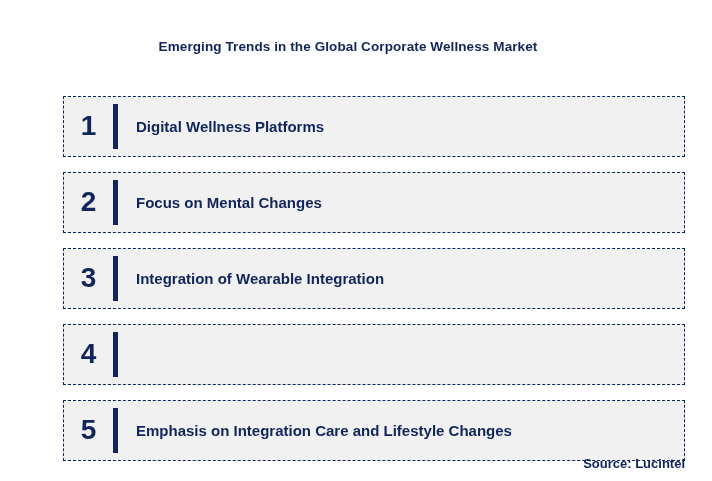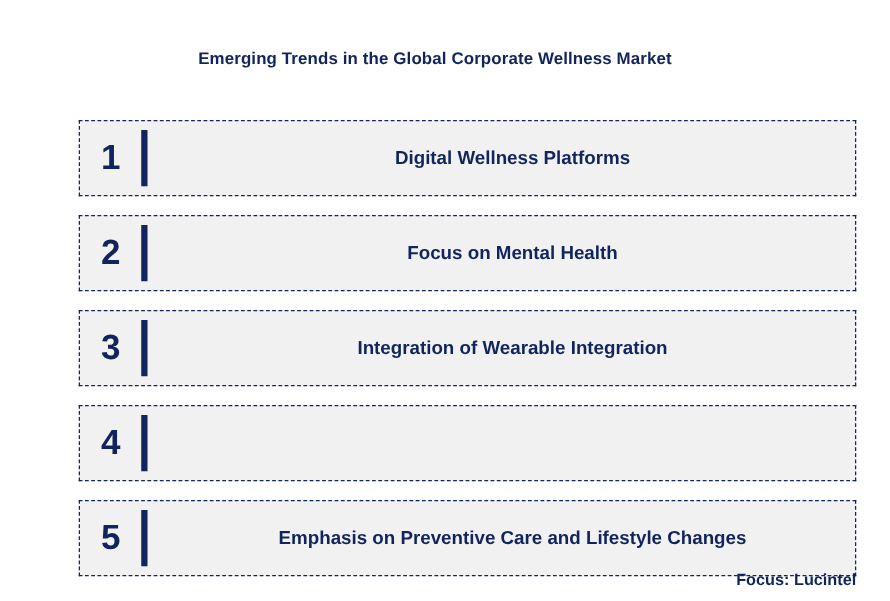--- a/index.html
+++ b/index.html
@@ -79,21 +79,20 @@
 
   .trend-label {
     flex: 1 1 auto;
     padding-left: 18px;
     font-size: 15px;
     font-weight: bold;
     color: #11255c;
     line-height: 20px;
     white-space: nowrap;
     overflow: hidden;
-    text-align: center;
   }
 
   .source-note {
     position: absolute;
     right: 27px;
     top: 456px;
     font-size: 13px;
     font-weight: bold;
     color: #11255c;
     line-height: 16px;
@@ -111,37 +110,37 @@
 
     <div class="trend-row">
       <div class="rank-number">1</div>
       <div class="rank-divider"></div>
       <div class="trend-label">Digital Wellness Platforms</div>
     </div>
 
     <div class="trend-row">
       <div class="rank-number">2</div>
       <div class="rank-divider"></div>
-      <div class="trend-label">Focus on Mental Health</div>
+      <div class="trend-label">Focus on Mental Changes</div>
     </div>
 
     <div class="trend-row">
       <div class="rank-number">3</div>
       <div class="rank-divider"></div>
       <div class="trend-label">Integration of Wearable Integration</div>
     </div>
 
     <div class="trend-row">
       <div class="rank-number">4</div>
       <div class="rank-divider"></div>
     </div>
 
     <div class="trend-row">
       <div class="rank-number">5</div>
       <div class="rank-divider"></div>
-      <div class="trend-label">Emphasis on Preventive Care and Lifestyle Changes</div>
+      <div class="trend-label">Emphasis on Integration Care and Lifestyle Changes</div>
     </div>
 
   </div>
 
-  <div class="source-note">Focus: Lucintel</div>
+  <div class="source-note">Source: Lucintel</div>
 
 </div>
 
 </body></html>

